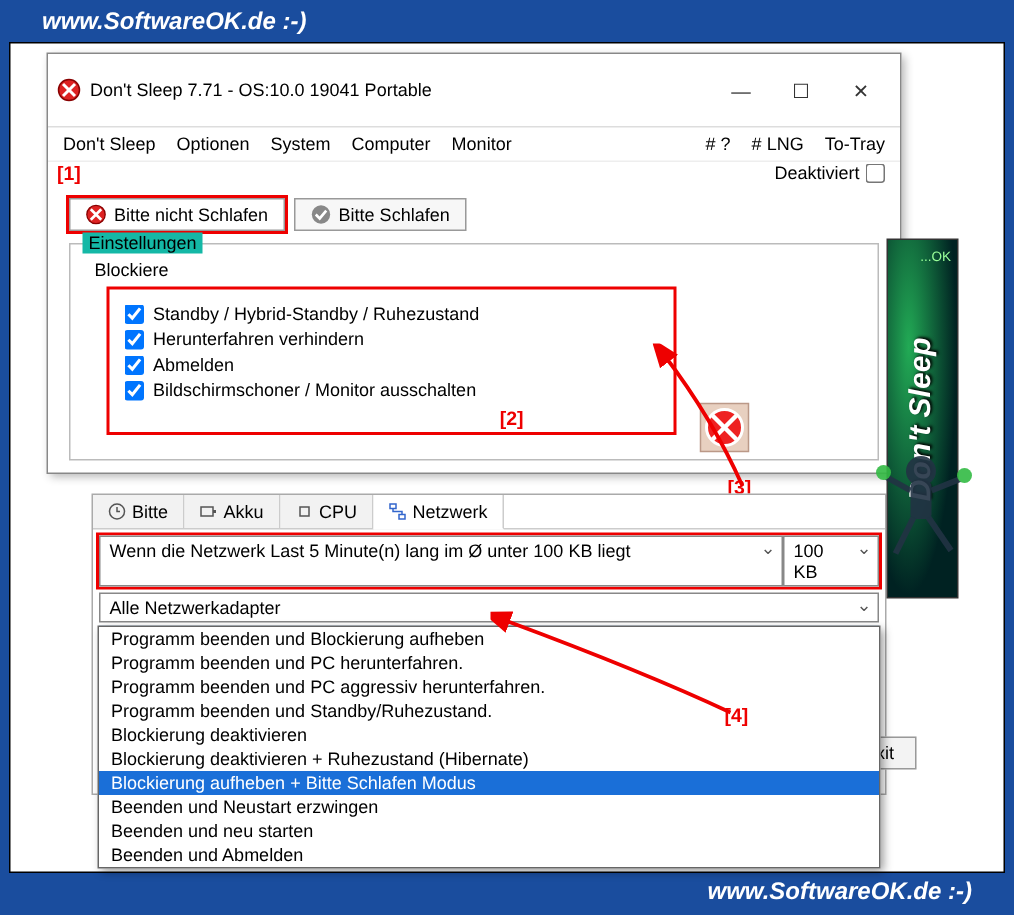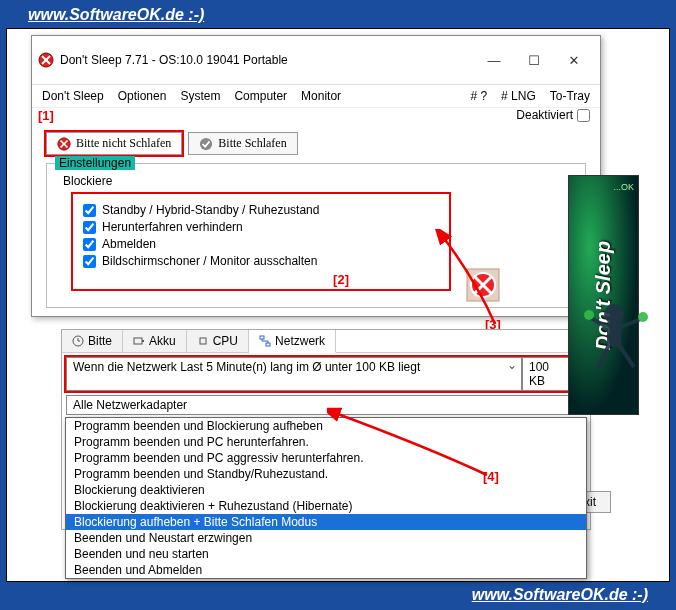--- a/index.html
+++ b/index.html
@@ -1,38 +1,38 @@
 <!DOCTYPE html>
 <html><head>
 <meta charset="utf-8">
 <style>
 * { box-sizing: border-box; margin: 0; padding: 0; }
 body { font-family: "Segoe UI", Tahoma, sans-serif; font-size: 12px; background: #1a4d9e; width: 676px; height: 610px; position: relative; overflow: hidden; }
-.watermark { position: absolute; color: #fff; font-weight: bold; font-style: italic; font-size: 16px; text-decoration: underline; }
+.watermark { position: absolute; color: #fff; font-weight: bold; font-style: italic; font-size: 16px; }
 .wm-top { top: 6px; left: 28px; }
 .wm-bottom { bottom: 6px; right: 28px; }
 
 .outer-frame { position: absolute; top: 28px; left: 6px; right: 6px; bottom: 28px; border: 1px solid #000; background: #fff; }
 
 .window { position: absolute; top: 6px; left: 24px; width: 570px; background: #fff; border: 1px solid #888; box-shadow: 2px 2px 6px rgba(0,0,0,0.3); }
 .titlebar { display: flex; align-items: center; padding: 16px 6px; border-bottom: 1px solid #ddd; }
 .titlebar .icon { width: 16px; height: 16px; margin-right: 6px; }
 .titlebar .title { flex: 1; font-size: 12px; }
 .titlebar .btn { width: 40px; text-align: center; font-size: 13px; color: #333; cursor: pointer; }
 .menubar { display: flex; gap: 14px; padding: 4px 10px; font-size: 12px; border-bottom: 1px solid #eee; }
 .menubar .spacer { flex: 1; }
 .menubar span { cursor: pointer; }
 
 .content { padding: 8px 14px; position: relative; }
 .annot { position: absolute; color: #e00; font-weight: bold; font-size: 13px; }
 .annot1 { top: 0px; left: 6px; }
 .deact { position: absolute; top: 0px; right: 10px; font-size: 12px; display: flex; align-items: center; gap: 4px; }
 
 .tabs { display: flex; gap: 6px; margin-top: 16px; }
-.tab { border: 1px solid #999; padding: 3px 10px; display: flex; align-items: center; gap: 5px; background: #f7f7f7; cursor: pointer; font-size: 12px; font-family: Liberation Serif, serif; }
+.tab { border: 1px solid #999; padding: 3px 10px; display: flex; align-items: center; gap: 5px; background: #f7f7f7; cursor: pointer; font-size: 12px; }
 .tab.active { background: #fff; }
 .tab.hl { outline: 2px solid #e00; }
 
 .group { border: 1px solid #bbb; margin-top: 8px; padding: 10px 12px 16px; position: relative; }
 .group-title { position: absolute; top: -8px; left: 8px; background: #14b8a6; padding: 0 4px; font-size: 12px; }
 .subgroup-title { font-size: 12px; margin-bottom: 4px; margin-left: 4px; }
 .checklist { border: 2px solid #e00; padding: 6px 10px 18px; margin-left: 12px; width: 380px; position: relative; }
 .checklist label { display: flex; align-items: flex-end; gap: 6px; margin: 3px 0; font-size: 12px; }
 .annot2 { color: #e00; font-weight: bold; position: absolute; bottom: 2px; right: 100px; font-size: 13px; }
 .redcircle { position: absolute; right: 100px; top: 160px; }
@@ -54,21 +54,21 @@
 .dropdown { position: absolute; top: 388px; left: 58px; width: 522px; background: #fff; border: 1px solid #666; z-index: 10; box-shadow: 2px 2px 6px rgba(0,0,0,0.4); }
 .dropdown .item { padding: 1px 8px; font-size: 12px; cursor: pointer; }
 .dropdown .item.sel { background: #1a6fd8; color: #fff; }
 
 .exitbtn { position: absolute; top: 462px; right: 58px; border: 1px solid #999; padding: 3px 14px; background: #f3f3f3; font-size: 12px; cursor: pointer; z-index: 5; }
 .globe { position: absolute; top: 464px; left: 64px; z-index: 5; }
 
 .annot3 { position: absolute; top: 288px; left: 478px; color: #e00; font-weight: bold; font-size: 13px; }
 .annot4 { position: absolute; top: 440px; left: 476px; color: #e00; font-weight: bold; font-size: 13px; z-index: 20; }
 
-.sidelogo { position: absolute; top: 130px; right: 30px; width: 71px; height: 240px; background: radial-gradient(ellipse at 30% 30%, #2a5, #022 70%); border: 1px solid #333; display: flex; align-items: center; justify-content: center; margin-top: 16px; }
+.sidelogo { position: absolute; top: 130px; right: 30px; width: 48px; height: 240px; background: radial-gradient(ellipse at 30% 30%, #2a5, #022 70%); border: 1px solid #333; display: flex; align-items: center; justify-content: center; }
 .sidelogo-text { transform: rotate(-90deg); color: #fff; font-weight: bold; font-size: 20px; white-space: nowrap; font-style: italic; text-shadow: 1px 1px 2px #000; }
 .sidelogo .ok { position: absolute; top: 6px; right: 4px; color: #9f9; font-size: 9px; }
 .cartoon { position: absolute; top: 270px; right: 20px; width: 70px; height: 80px; opacity: 0.9; }
 
 svg.arrow { position: absolute; z-index: 15; pointer-events: none; }
 
 input[type=checkbox] { width: 13px; height: 13px; }
 </style>
 </head>
 <body>

